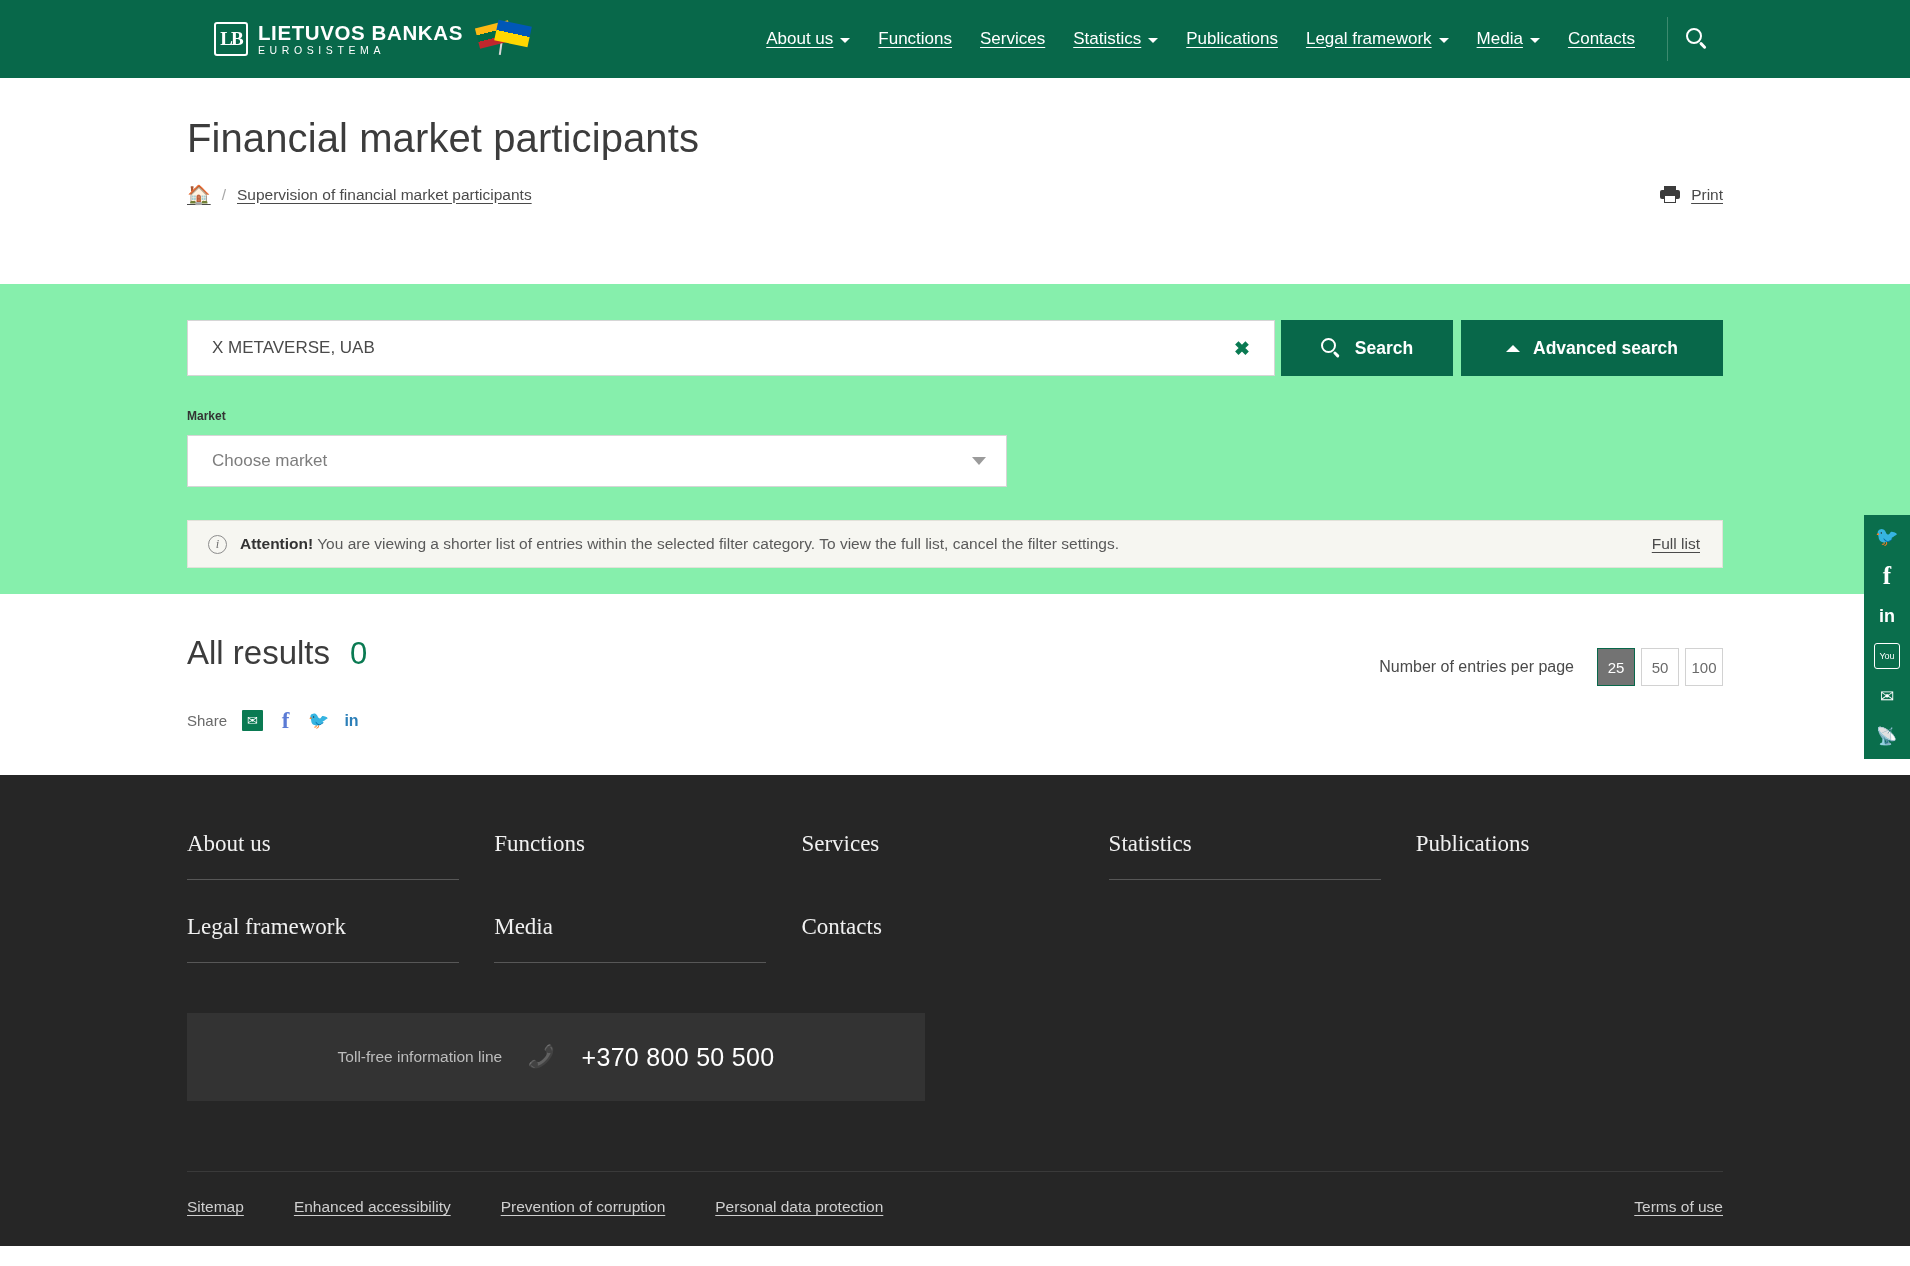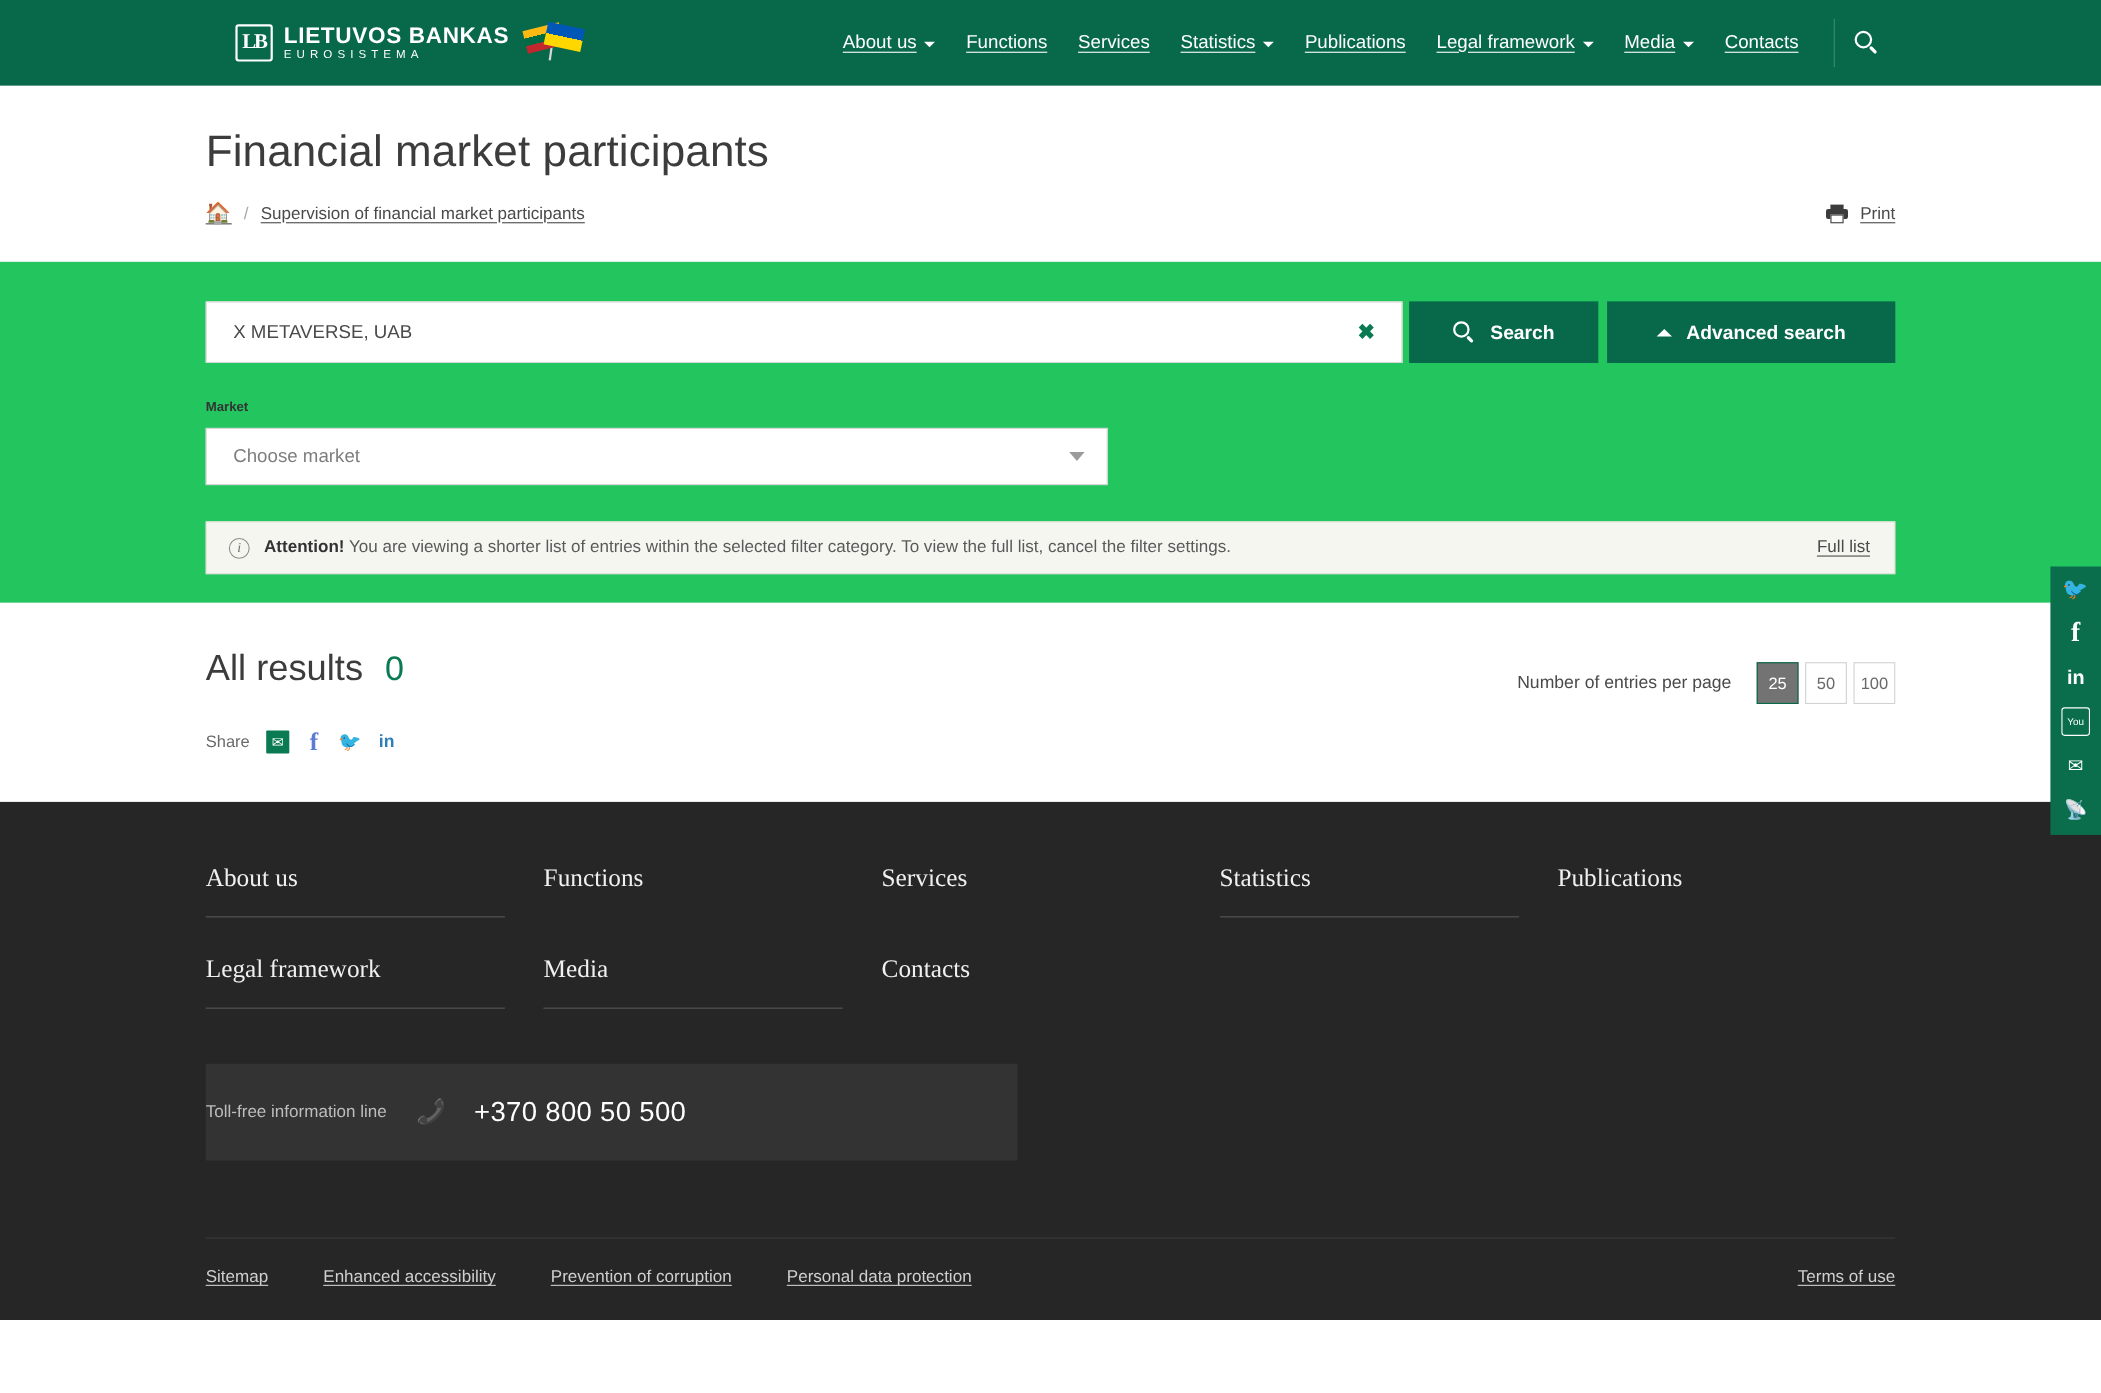--- a/index.html
+++ b/index.html
@@ -83,21 +83,21 @@
   .printlink .plabel { text-decoration:underline; text-underline-offset:3px; }
   .printer { width:20px; height:17px; position:relative; }
   .printer .body { position:absolute; left:0; top:4px; width:20px; height:9px;
     background:#3c3c3c; border-radius:2px; }
   .printer .top { position:absolute; left:4px; top:0; width:12px; height:5px;
     background:#3c3c3c; }
   .printer .out { position:absolute; left:4px; top:9px; width:12px; height:8px;
     background:#fff; border:1.5px solid #3c3c3c; }
 
   
-  .filters { background:#22c55e; padding:36px 0 26px; }
+  .filters { background:#86efac; padding:36px 0 26px;margin-top:46px; }
   .searchrow { display:flex; align-items:stretch; gap:0; }
   .search-field {
     flex:1; background:#fff; border:1px solid #d6d6d6; height:56px;
     display:flex; align-items:center; padding:0 18px 0 24px;
   }
   .search-field input {
     flex:1; border:0; outline:none; font-size:17px; color:#4a4a4a;
     font-family:"Liberation Sans", sans-serif; background:transparent;
   }
   .clear-x { color:#0a7a52; font-size:19px; font-weight:bold; cursor:pointer;
@@ -189,21 +189,21 @@
   .fgrid { display:grid; grid-template-columns:repeat(5,1fr); row-gap:0; }
   .fcol { padding-bottom:34px; }
   .fcol .fh {
     font-family:"Liberation Serif", serif; font-size:23px; color:#f0f0f0;
     font-weight:400; padding-bottom:22px; display:inline-block;
   }
   .fcol.underlined .fh { border-bottom:1px solid #575757; width:272px; }
 
   .phoneblock {
     margin-top:16px; width:738px; height:88px; background:#333333;
-    display:flex; align-items:center; gap:26px;
+    display:flex; align-items:center; justify-content:center; gap:26px;
   }
   .phoneblock .pl { font-size:15.5px; color:#bdbdbd; }
   .ph-ic { color:#13A06C; font-size:22px; transform:scaleX(-1); }
   .phoneblock .pnum { font-size:25px; color:#fff; letter-spacing:.3px; }
 
   .footbottom {
     margin-top:70px; border-top:1px solid #3a3a3a; padding:26px 0 30px;
     display:flex; align-items:center; justify-content:space-between;
   }
   .footbottom .links { display:flex; gap:50px; }

